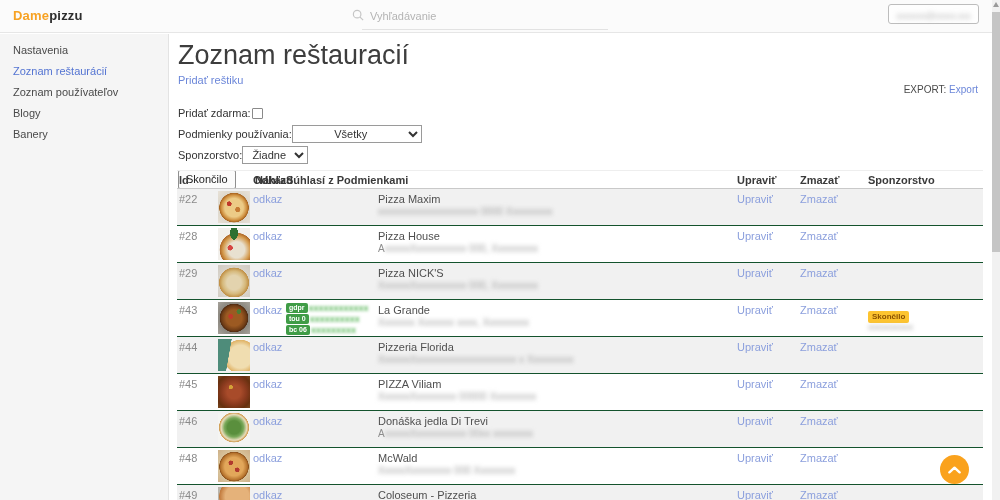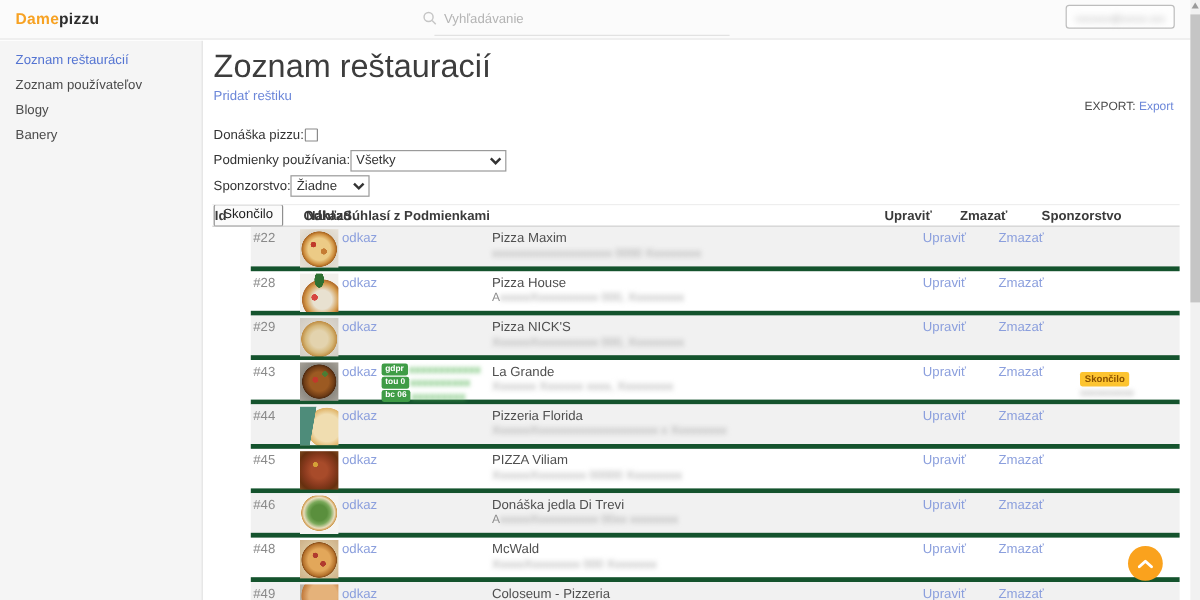--- a/index.html
+++ b/index.html
@@ -36,31 +36,31 @@
   .add-link { position:absolute; left:8px; top:40px; font-size:11px; color:#6c87d9; text-decoration:none; }
   .export-line { position:absolute; right:22px; top:50px; font-size:10px; color:#4a4a4a; }
   .export-line a { color:#6c87d9; text-decoration:none;text-align:center; }
 
   
   .filters { position:absolute; left:8px; top:70px; font-size:11px; color:#333; }
   .f-row { margin-bottom:3px; height:18px; line-height:18px; }
   .cbx { display:inline-block; width:11px; height:11px; border:1px solid #8a8a8a; border-radius:1px;
     background:#fff; vertical-align:-2px; margin-left:1px; }
   .f-row select { font-size:11px; height:18px; border:1px solid #9a9a9a; background:#fff; color:#333;
-    font-family:"Liberation Sans","DejaVu Sans",sans-serif; }
+    font-family:"Liberation Sans","DejaVu Sans",sans-serif;text-align:center; }
   .sel-terms { width:130px; } .sel-sponsor { width:66px; }
   .filter-btn { margin-top:3px; font-size:11px; padding:2px 7px 3px; border:1px solid #8f8f8f;
     background:#fbfbfb; border-radius:2px; color:#222; cursor:pointer;
     font-family:"Liberation Sans","DejaVu Sans",sans-serif; }
 
   
   .table { position:absolute; left:7px; top:136px; width:806px; }
   .t-head { position:relative; height:19px; border-bottom:1px solid #c9c9c9; border-top:1px solid #eee; }
   .t-head span { position:absolute; top:3px; font-size:11px; font-weight:bold; color:#3a3a3a; }
-  .t-row { position:relative; height:37px; border-bottom:4px solid #14532d;margin-left:32px; }
+  .t-row { position:relative; height:37px; border-bottom:1px solid #14532d; }
   .t-rows .t-row:nth-child(odd) { background:#f1f1f1; }
   .c-id      { left:2px; }   .h-id{left:2px;}  .h-thumb{left:41px;margin-left:37px;}
   .c-link    { left:76px; }  .h-link{left:76px;} .h-terms{left:109px;}
   .c-name    { left:201px; } .h-name{left:201px;margin-top:36px;}
   .c-edit    { left:560px; } .h-edit{left:560px;}
   .c-del     { left:623px; } .h-del{left:623px;} .h-sponsor{left:691px;}
   .cell { position:absolute; top:4px; font-size:11px; }
   .c-id { color:#8a8a8a; }
   .t-row a { color:#8b9fdd; text-decoration:none; font-size:11px; }
   .thumb { position:absolute; left:41px; top:2px; width:32px; height:32px; }
@@ -124,20 +124,23 @@
     <input class="search-input" type="text" placeholder="Vyhľadávanie" style="">
     <div class="search-underline"></div>
   </div>
   <div class="account-box">
     <span class="blur-lt">xxxxxxx@xxxxx.xxx</span>
   </div>
 </div>
 
 <div class="sidebar">
   <div>
+      <div class="side-item">
+    <span>Nastavenia</span>
+  </div>
       <div class="side-item active">
     <span>Zoznam reštaurácií</span>
   </div>
       <div class="side-item">
     <span>Zoznam používateľov</span>
   </div>
       <div class="side-item">
     <span>Blogy</span>
   </div>
       <div class="side-item">
@@ -149,21 +152,21 @@
 <div class="main">
   <div class="page-title">Zoznam reštauracií</div>
   <a class="add-link" href="#">Pridať reštiku</a>
   <div class="export-line">
     <span>EXPORT:</span>
     <a href="#">Export</a>
   </div>
 
   <div class="filters">
     <div class="f-row">
-      <span>Donáška pizzu:</span><span class="cbx"></span>
+      <span>Pridať zdarma:</span><span class="cbx"></span>
     </div>
     <div class="f-row">
       <span>Podmienky používania:</span><select class="sel-terms"><option>Všetky</option></select>
     </div>
     <div class="f-row">
       <span>Sponzorstvo:</span><select class="sel-sponsor"><option>Žiadne</option></select>
     </div>
     <button class="filter-btn">Skončilo</button>
   </div>
 

